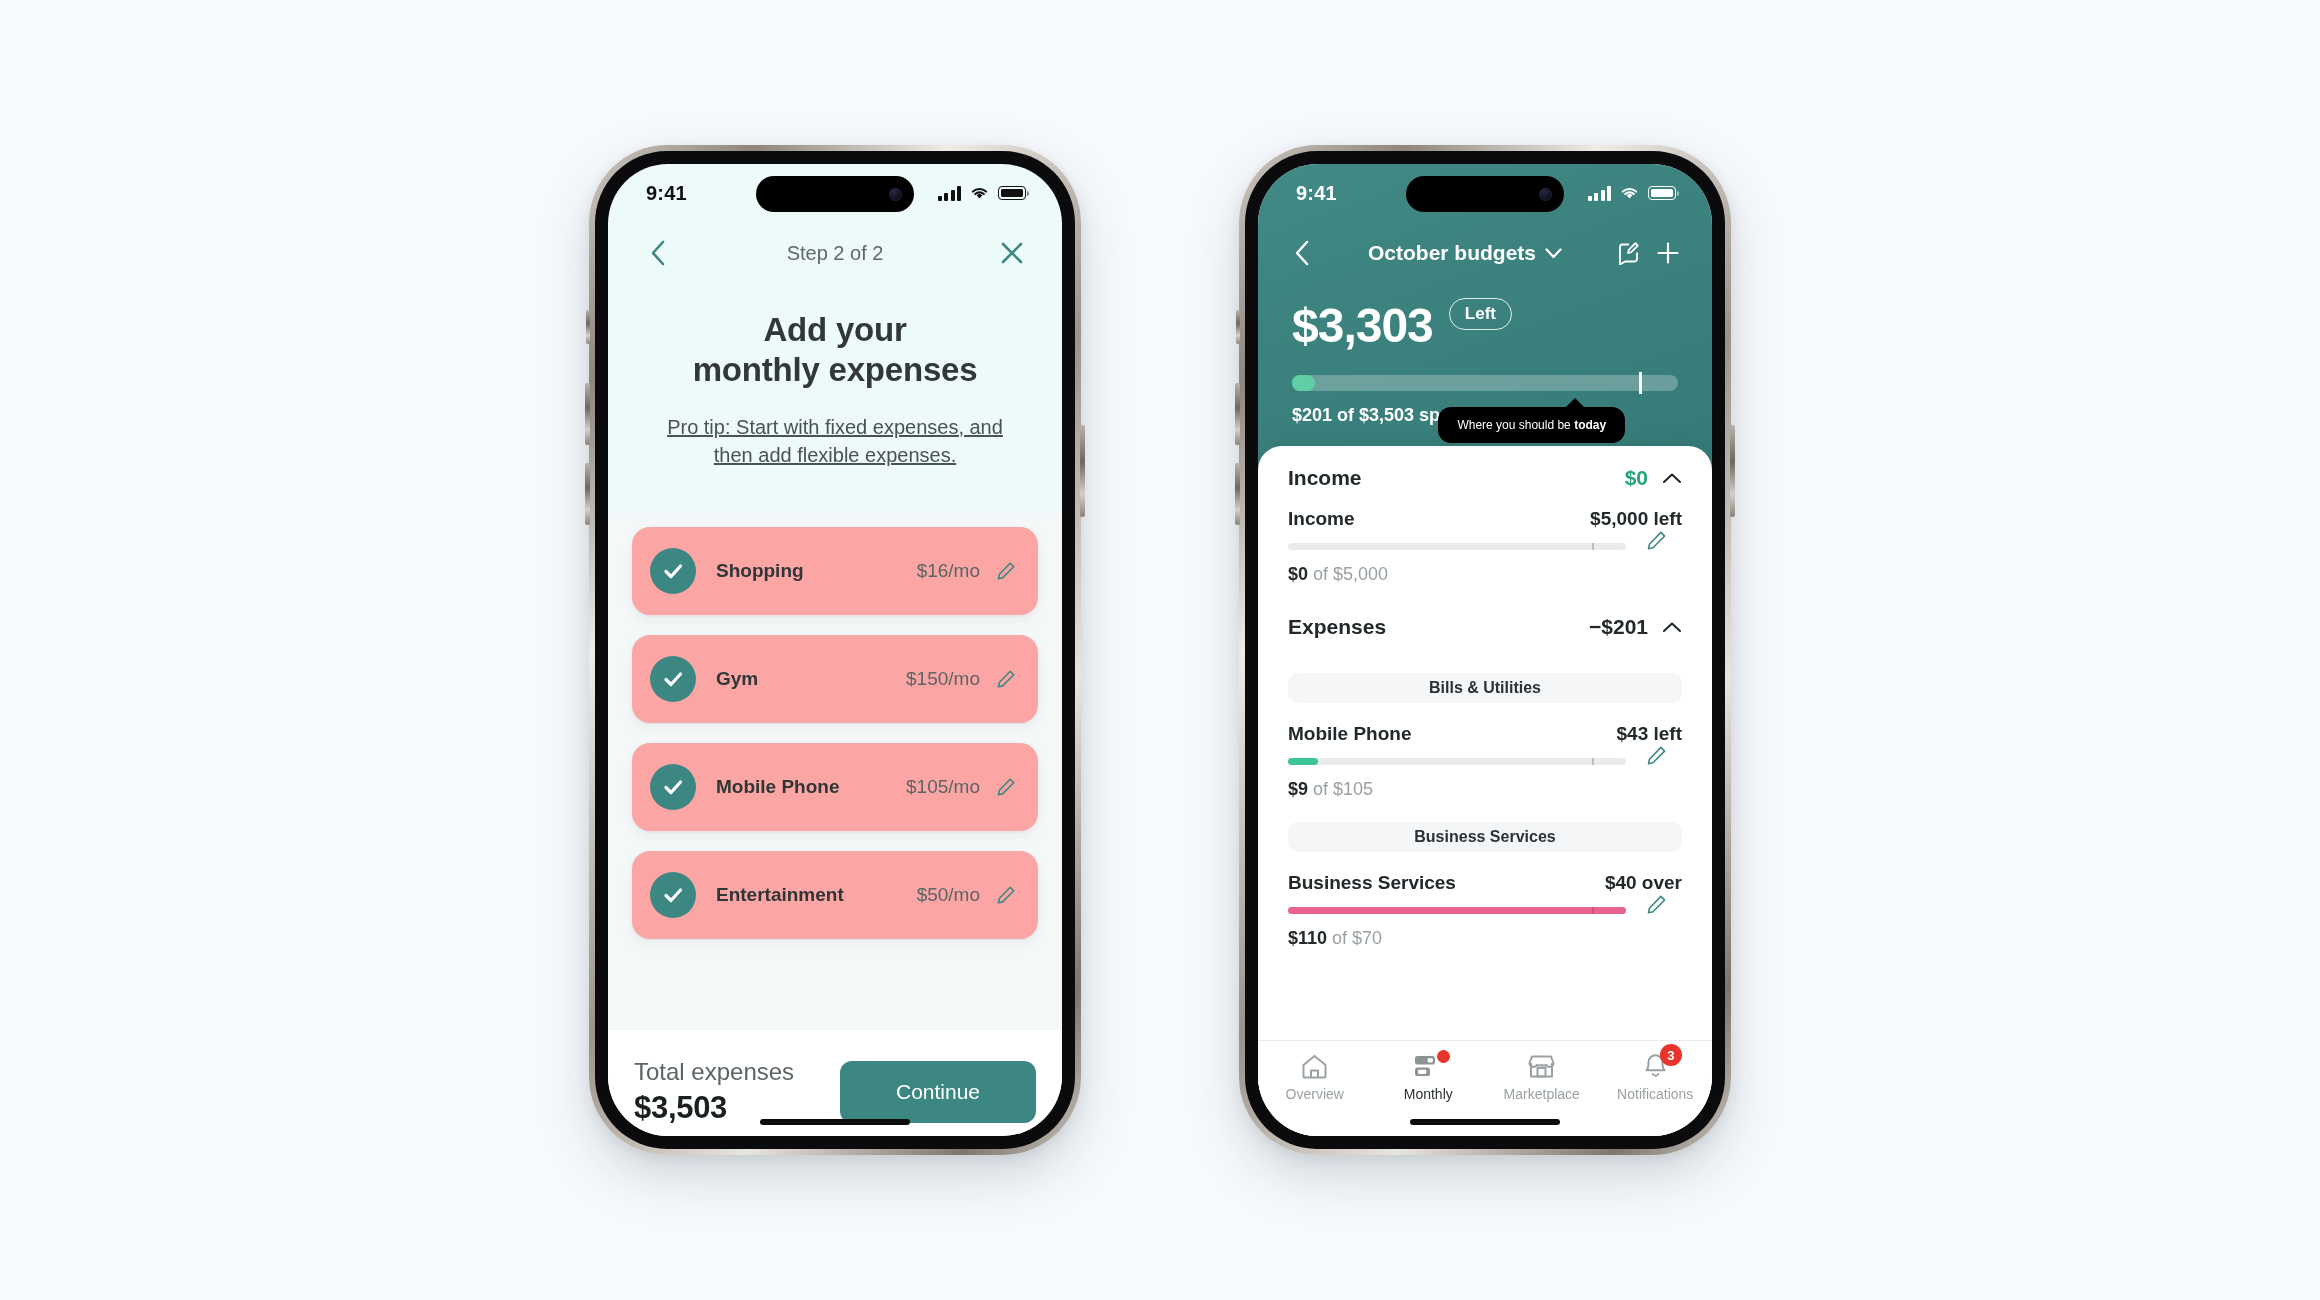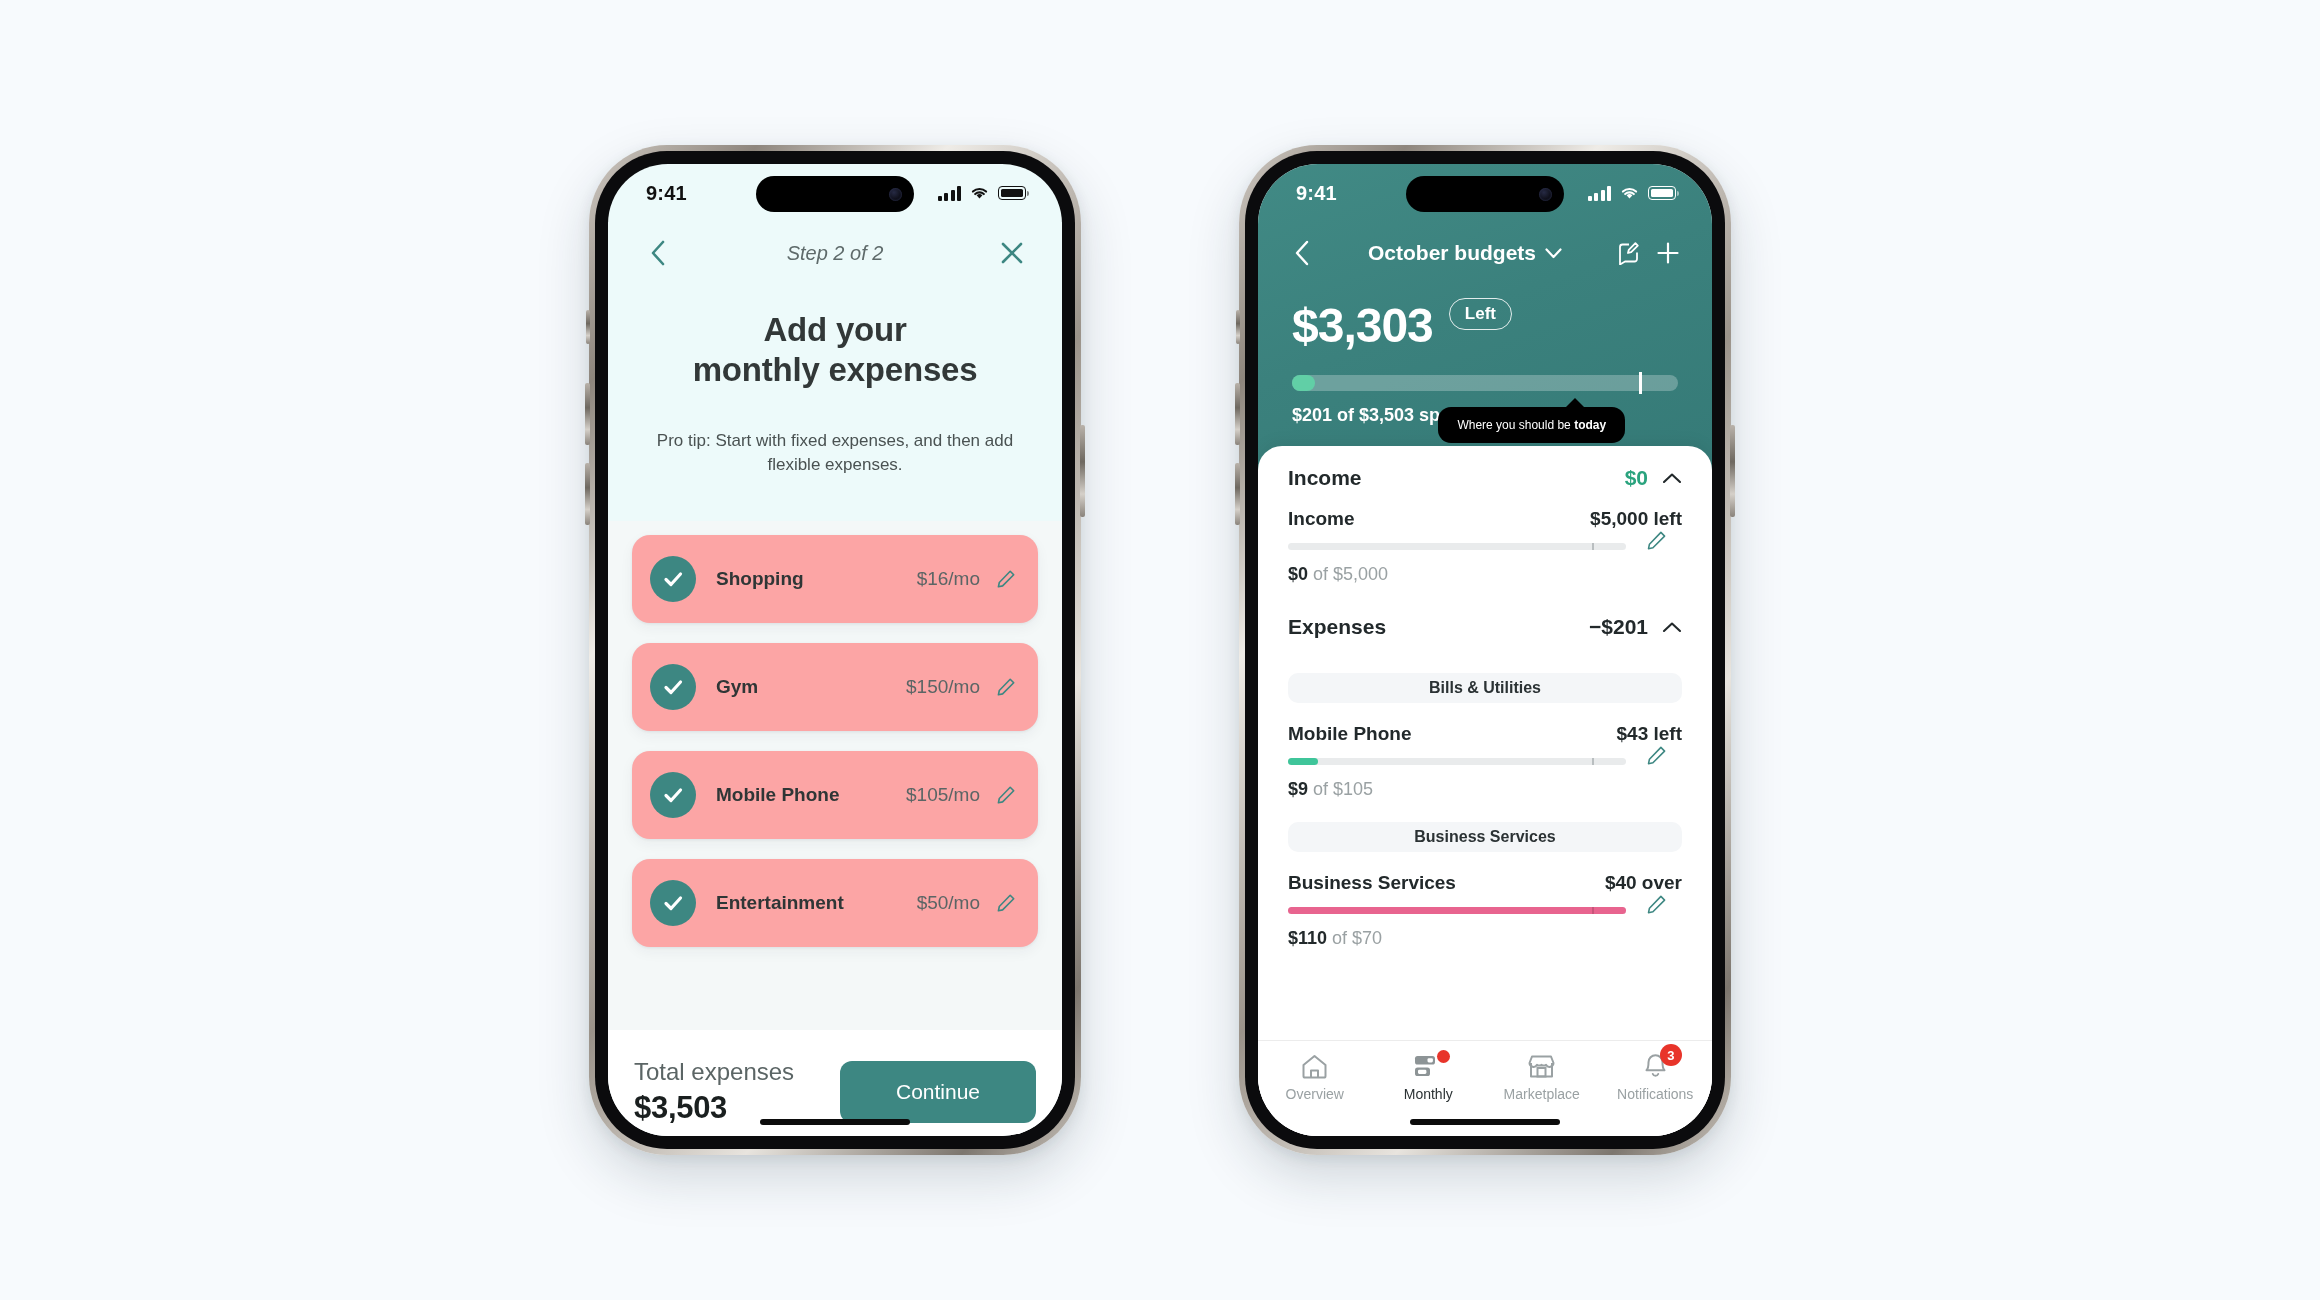--- a/index.html
+++ b/index.html
@@ -102,30 +102,30 @@
   
   .p1 .screen { background: #edfafa; }
   .p1 .statusbar { color: #111; }
   .navbar1 {
     flex: 0 0 auto;
     height: 62px;
     display: flex; align-items: center;
     padding: 0 30px;
     background: #edfafa;
   }
-  .nav-title { flex: 1; text-align: center; font-size: 20px; color: #5e6a6a; font-style: italic; }
+  .nav-title { flex: 1; text-align: center; font-size: 20px; color: #5e6a6a; }
   .icon-btn { display: flex; align-items: center; justify-content: center; width: 40px; height: 40px; }
   .hero {
     background: #edfafa;
     padding: 26px 40px 44px;
     text-align: center;
     flex: 0 0 auto;
   }
   .hero h1 { font-size: 33px; line-height: 1.22; color: #323838; font-weight: 700; letter-spacing: -.2px; }
-  .hero p { margin-top: 38px; font-size: 17px; line-height: 1.42; color: #4a5252; }
+  .hero p { margin-top: 22px; font-size: 20px; line-height: 1.42; color: #4a5252; text-decoration: underline; }
 
   .list-area {
     flex: 1 1 auto;
     position: relative;
     background: #f4f8f8;
     overflow: hidden;
     padding: 14px 24px 0;
   }
   .exp-card {
     background: #fca5a5;

